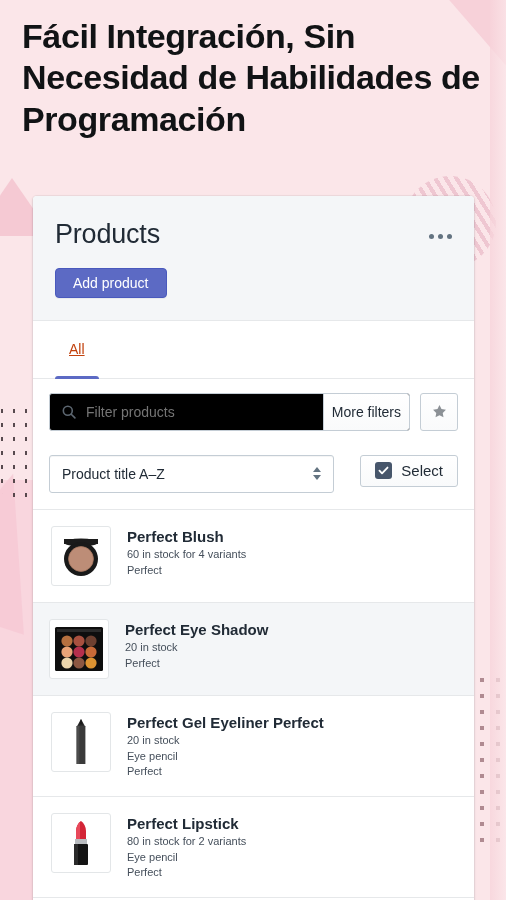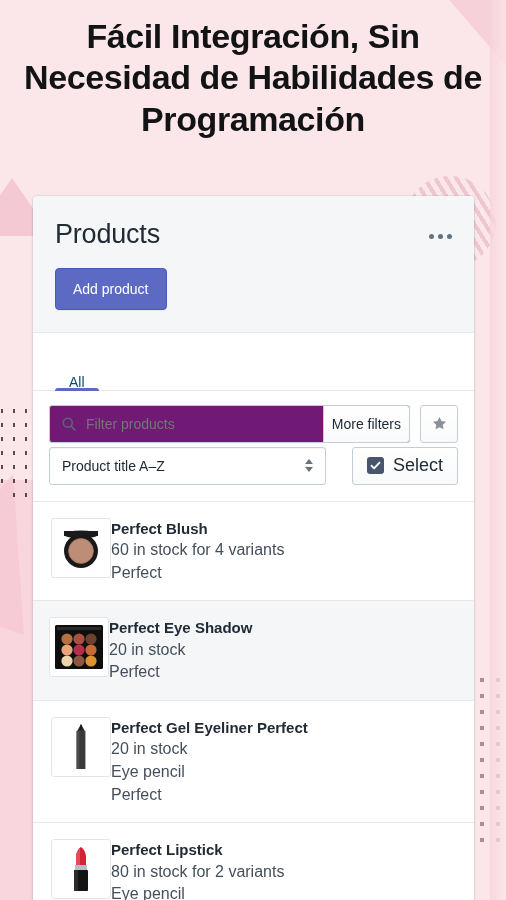--- a/index.html
+++ b/index.html
@@ -101,55 +101,55 @@
   .more-menu i {
     width:5px; height:5px; border-radius:50%; background:#637381;
     display:block;
   }
   .btn-primary {
     margin-top:18px;
     display:inline-block;
     background:#5c6ac4;
     color:#fff;
     font-size:14px;
-    padding:12px 17px;
+    padding:6px 17px;
     border:1px solid #4959bd;
     border-radius:4px;
     cursor:pointer;
     box-shadow:0 1px 0 rgba(22,29,37,.05);
   }
 
   
   .tabs {
     background:#fff;
     border-bottom:1px solid #e6e8ea;
     padding:0 22px;
     display:flex;
     height:58px;
     align-items:center;
   }
   .tab {
-    font-size:14px; color:#0c4a6e;
+    font-size:14px; color:#c2410c;
     padding:0 14px; height:100%;
-    display:flex; align-items:flex-end;
+    display:flex; align-items:center;
     position:relative; cursor:pointer;text-decoration:underline;
   }
   .tab.active::after {
     content:""; position:absolute;
     left:0; right:0; bottom:-1px; height:3px;
     background:#5c6ac4; border-radius:3px 3px 0 0;
   }
 
   
   .filters { padding:14px 16px 16px 16px; border-bottom:1px solid #e6e8ea; }
   .filter-row { display:flex; gap:10px; }
   .search-group {
     flex:1; display:flex;
     border:1px solid #c4cdd5; border-radius:3px;
-    background:#701a75; overflow:hidden;
+    background:#000000; overflow:hidden;
     box-shadow:inset 0 1px 0 rgba(63,63,68,.05);
   }
   .search-box { flex:1; display:flex; align-items:center; gap:9px; padding:0 11px; height:36px; }
   .search-box svg { flex:none; }
   .search-input {
     border:none; outline:none; font-size:14px; color:#919eab;
     font-family:inherit; background:transparent; width:100%;
   }
   .more-filters {
     display:flex; align-items:center; padding:0 8px;
@@ -158,82 +158,82 @@
     background:linear-gradient(180deg,#fff,#f9fafb);
     cursor:pointer; white-space:nowrap;
   }
   .star-btn {
     width:38px; height:38px;
     border:1px solid #c4cdd5; border-radius:3px;
     background:linear-gradient(180deg,#fff,#f9fafb);
     display:flex; align-items:center; justify-content:center;
     cursor:pointer;
   }
-  .filter-row2 { display:flex; gap:26px; margin-top:4px; }
+  .filter-row2 { display:flex; gap:26px; margin-top:24px; }
   .sort-select {
     flex:1; height:38px;
     border:1px solid #c4cdd5; border-radius:3px;
     background:#fff;
     display:flex; align-items:center; justify-content:space-between;
     padding:0 12px; font-size:14px; color:#212b36; cursor:pointer;
     box-shadow:inset 0 1px 0 rgba(63,63,68,.05);
   }
   .spinner { display:flex; flex-direction:column; gap:3px; }
   .spinner .up, .spinner .dn {
     width:0; height:0; border-left:4px solid transparent; border-right:4px solid transparent;
   }
   .spinner .up { border-bottom:5px solid #637381; }
   .spinner .dn { border-top:5px solid #637381; }
   .select-btn {
-    height:38px; padding:0 14px;
+    height:32px; padding:0 14px;
     border:1px solid #c4cdd5; border-radius:3px;
     background:linear-gradient(180deg,#fff,#f9fafb);
     display:flex; align-items:center; gap:9px;
-    font-size:18px; color:#212b36; cursor:pointer;
+    font-size:15px; color:#212b36; cursor:pointer;
   }
   .cbx {
     width:17px; height:17px; border-radius:3px;
     background:#47566b; display:flex; align-items:center; justify-content:center;
   }
 
   
   .list { background:#fff; }
   .row {
-    display:flex; gap:0;
+    display:flex; gap:16px;
     padding:16px 16px 16px 18px;
     border-bottom:1px solid #e6e8ea;
     align-items:flex-start;
     cursor:pointer;
   }
   .row.alt { background:#f4f6f8;padding-left:16px; }
   .thumb {
     flex:none; width:60px; height:60px;
     border:1px solid #e3e6e8; border-radius:3px;
     background:#fff; overflow:hidden;
     display:flex; align-items:center; justify-content:center;
   }
   .row-info { padding-top:1px; }
   .p-title { font-size:15px; font-weight:700; color:#212b36; line-height:1.35; }
-  .p-line { font-size:16px; color:#454f5b; line-height:1.42; }
+  .p-line { font-size:11px; color:#454f5b; line-height:1.42; }
 </style>
 </head>
 <body>
 
 <div class="bg">
   <div class="tri-topright"></div>
   <div class="tri-topleft"></div>
   <div class="stripes-circle"></div>
   <div class="tri-left-big"></div>
   <div class="band-left"></div>
   <div class="dots-left"></div>
   <div class="dots-right"></div>
   <div class="edge-right"></div>
 </div>
 
-<div style="position:absolute;left:0;right:0;top:16px;padding:0 22px;text-align:center;z-index:4;
+<div style="position:absolute;left:0;right:0;top:16px;padding:0 22px;z-index:4;
             font-size:34px;font-weight:700;color:#111315;line-height:1.22;letter-spacing:-.4px;">Fácil Integración, Sin Necesidad de Habilidades de Programación</div>
 
 <div class="card">
 
   <div class="card-head">
     <div class="card-title">Products</div>
     <div class="more-menu">
       <i></i>
         <i></i>
         <i></i>

